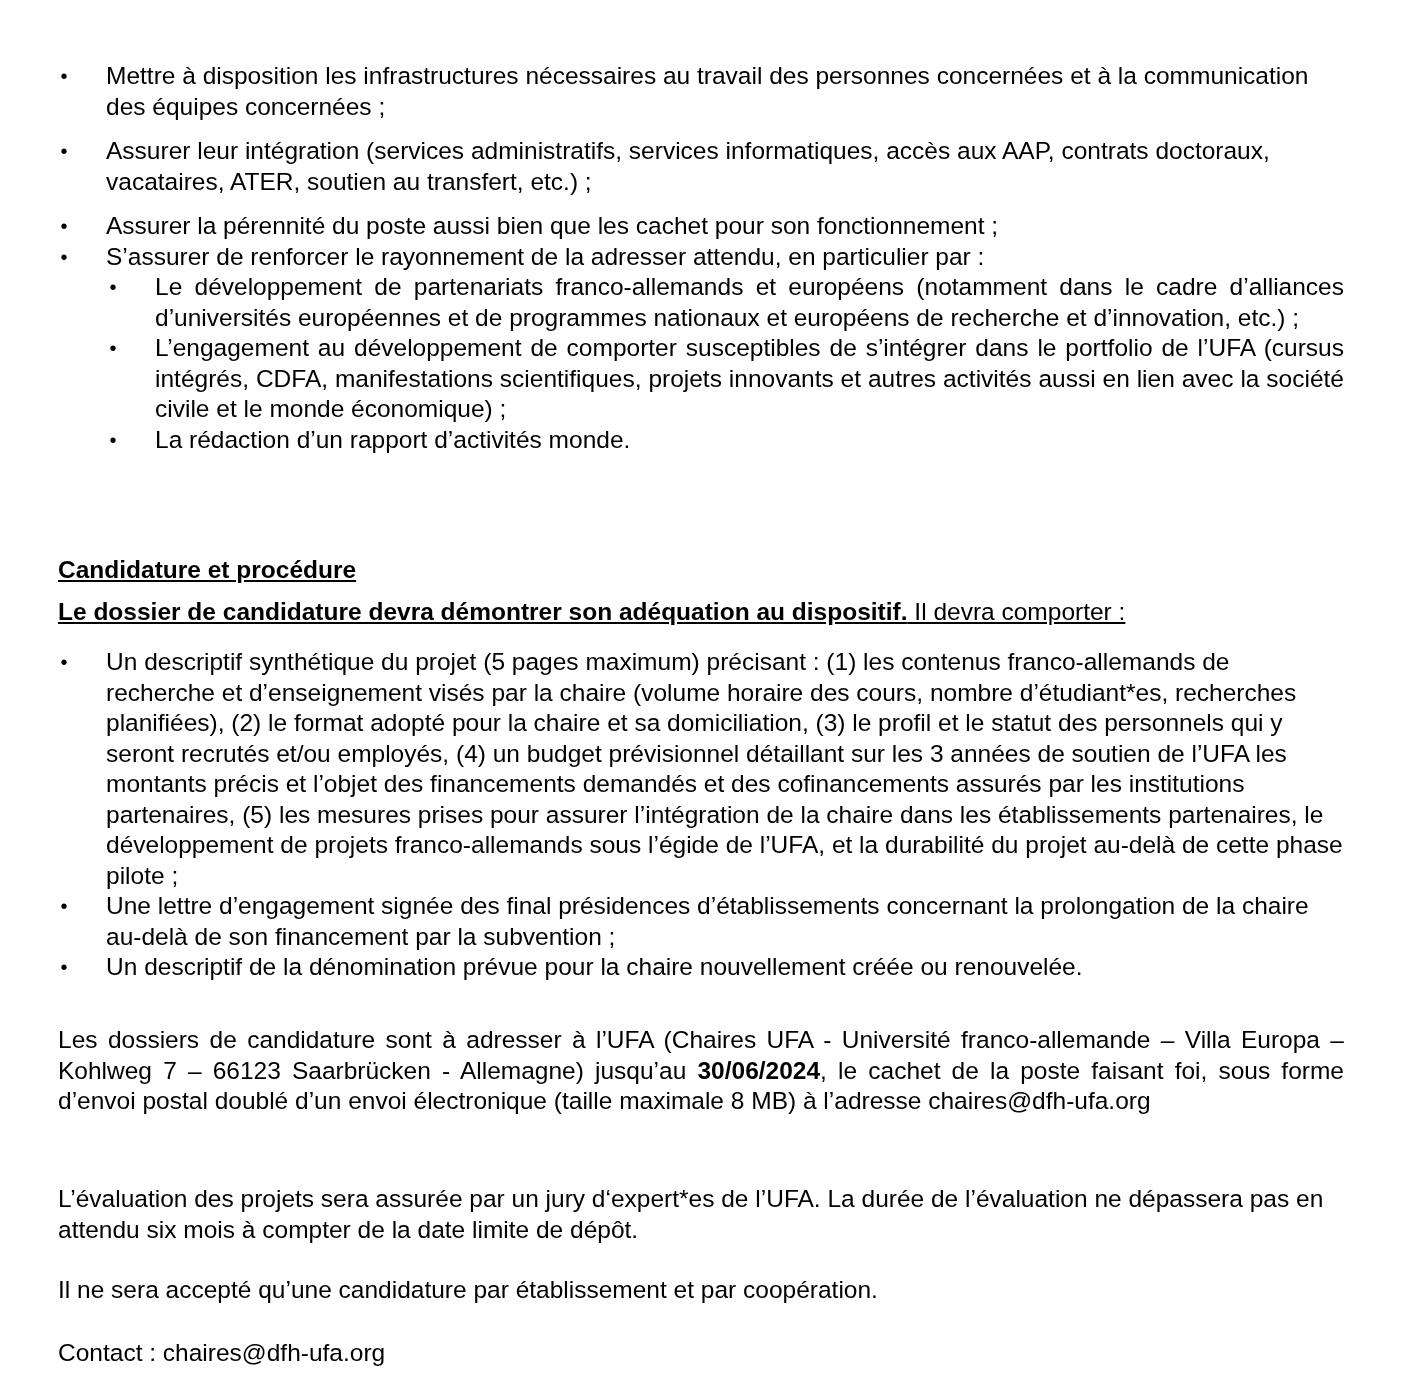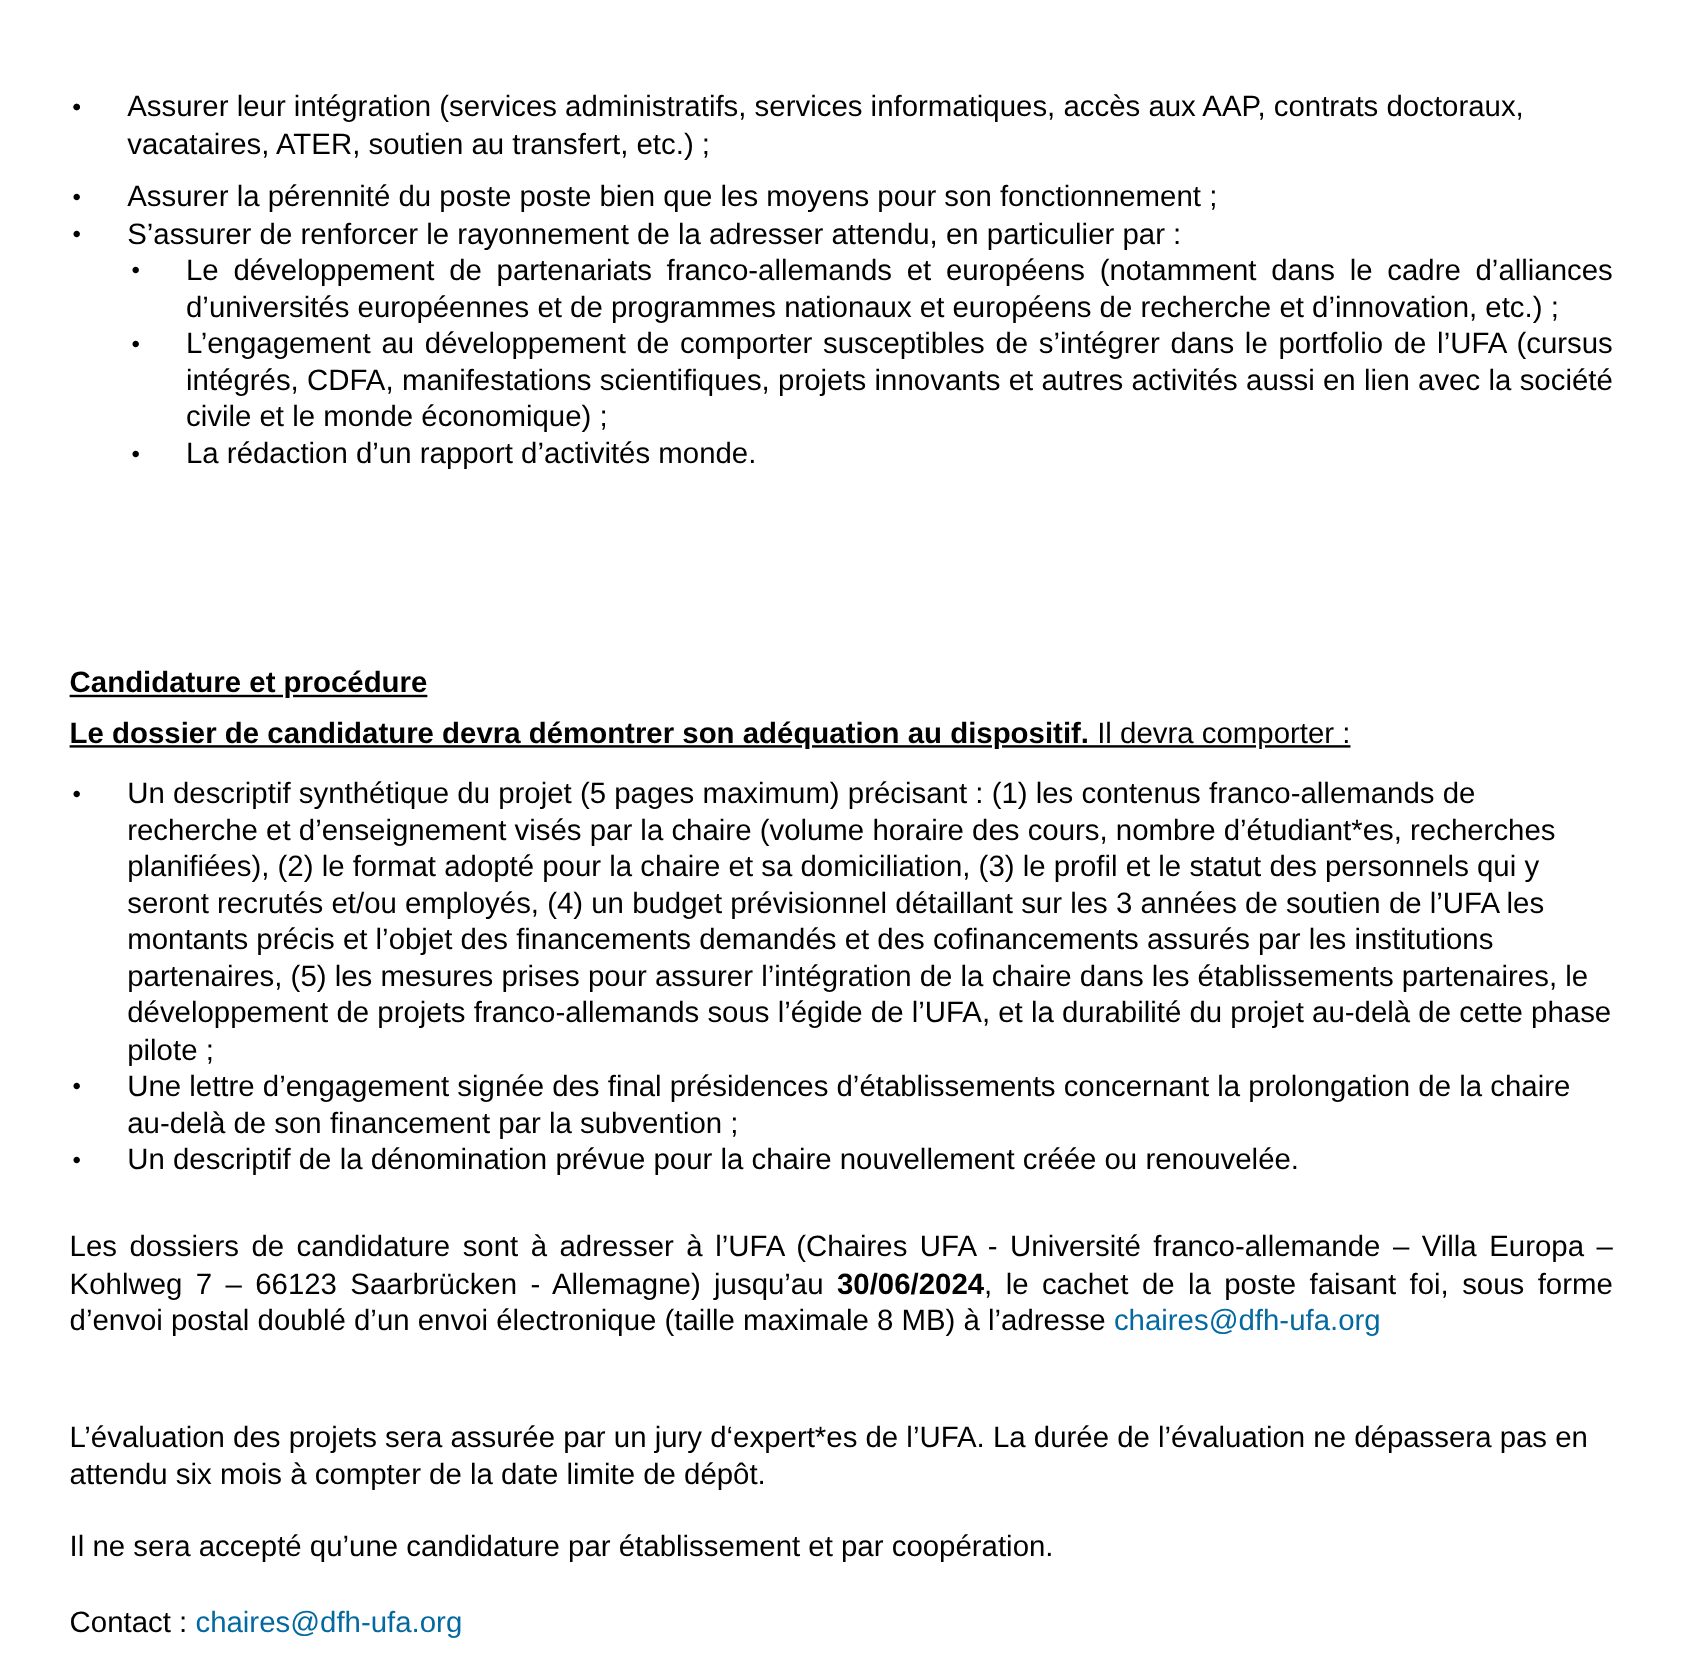--- a/index.html
+++ b/index.html
@@ -22,39 +22,40 @@
     }
     ul.sub { list-style: none; margin: 0; padding: 0; }
     ul.sub > li { position: relative; padding-left: 145px; text-align: justify; }
     ul.sub > li .dot {
       position: absolute; left: 97px; top: 0;
       width: 12px; text-align: center; font-size: 20px;
     }
     .justify { text-align: justify; }
     .gap { margin-top: 14px; }
     .bold { font-weight: bold; }
-    a.link { color: #0369a1; text-decoration: none; }
+    a.link { color: #000000; text-decoration: none; }
   </style>
 </head>
 <body>
 
 <div class="page">
 
   <div class="block" style="top:61px;">
     <ul class="bul">
       <li>
         <span class="dot">•</span>
+        <span>Mettre à disposition les infrastructures nécessaires au travail des personnes concernées et à la communication des équipes concernées ;</span>
       </li>
       <li class="gap">
         <span class="dot">•</span>
         <span>Assurer leur intégration (services administratifs, services informatiques, accès aux AAP, contrats doctoraux, vacataires, ATER, soutien au transfert, etc.) ;</span>
       </li>
       <li class="gap">
         <span class="dot">•</span>
-        <span>Assurer la pérennité du poste poste bien que les moyens pour son fonctionnement ;</span>
+        <span>Assurer la pérennité du poste aussi bien que les cachet pour son fonctionnement ;</span>
       </li>
       <li>
         <span class="dot">•</span>
         <span>S’assurer de renforcer le rayonnement de la adresser attendu, en particulier par :</span>
       </li>
     </ul>
     <ul class="sub" style="margin-left:-48px;">
       <li>
         <span class="dot">•</span>
         <span>Le développement de partenariats franco-allemands et européens (notamment dans le cadre d’alliances d’universités européennes et de programmes nationaux et européens de recherche et d’innovation, etc.) ;</span>

